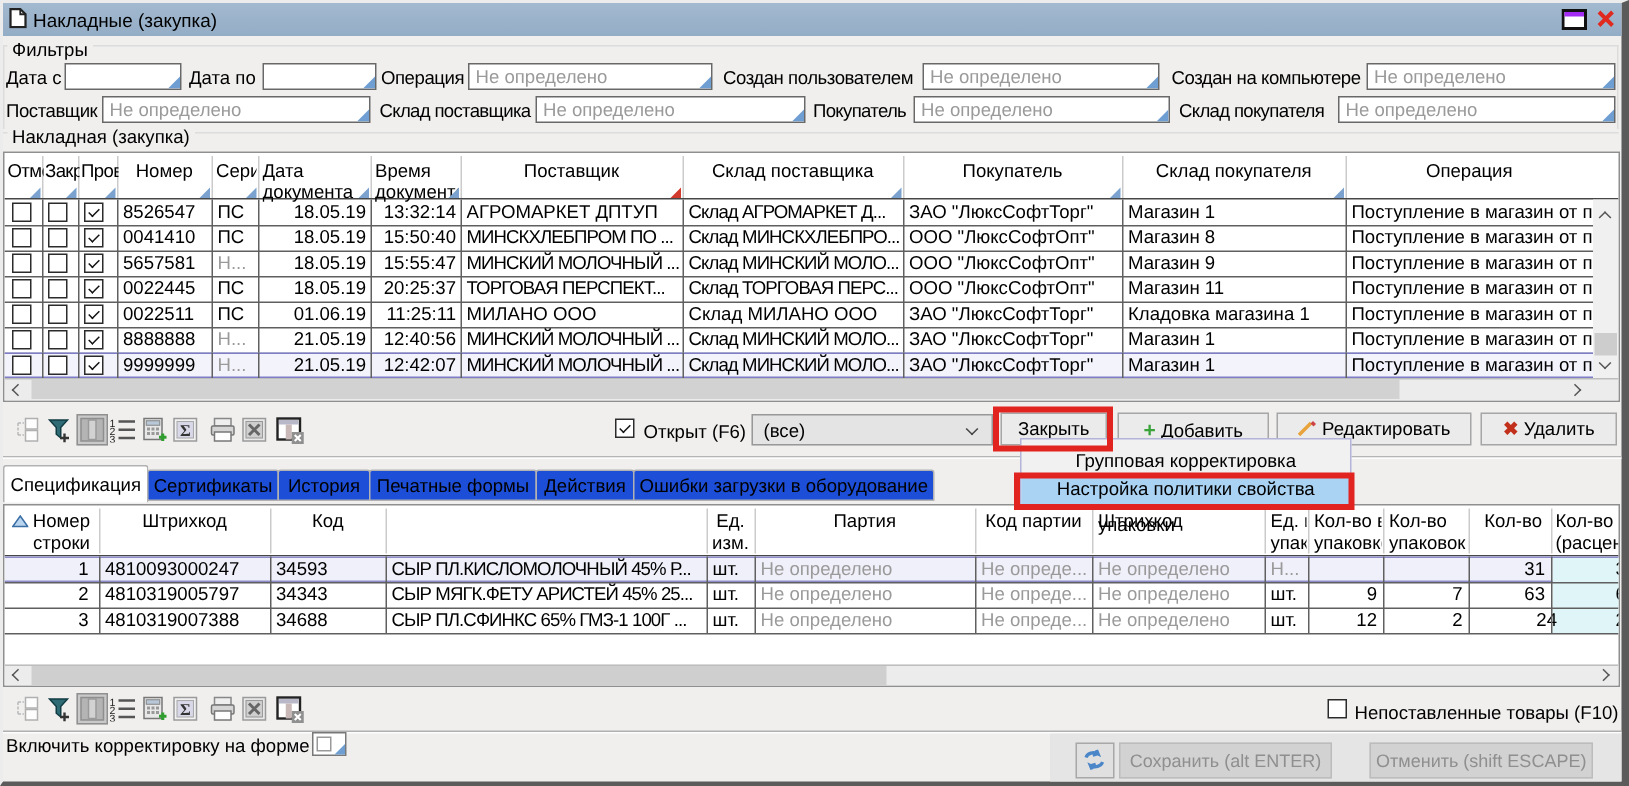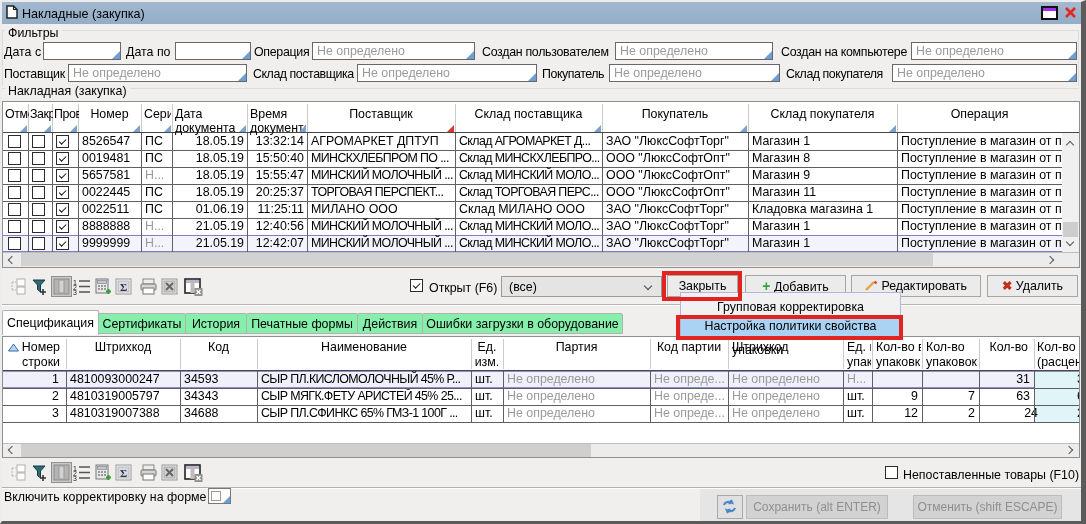--- a/index.html
+++ b/index.html
@@ -11,21 +11,21 @@
 .inp .ph{position:absolute;left:4px;top:1px;font-size:12.4px;color:#9a9a9a;white-space:nowrap}
 .fold{position:absolute;right:0;bottom:0;width:0;height:0;border-left:8px solid transparent;border-bottom:8px solid #6f9ed2}
 .cb{position:absolute;width:13px;height:13px;background:#fff;border:1px solid #2b2b2b}
 .ck{position:absolute;left:2px;top:2.5px;width:7px;height:3.5px;border-left:1.6px solid #111;border-bottom:1.6px solid #111;transform:rotate(-45deg)}
 .hfold{position:absolute;width:0;height:0;border-left:7px solid transparent;border-bottom:7px solid #7ba2cf}
 .rfold{position:absolute;width:0;height:0;border-left:7px solid transparent;border-bottom:7px solid #d23a2e}
 .vl{position:absolute;width:1px;background:#606060}
 .hl{position:absolute;height:1px;background:#606060}
 .vlh{position:absolute;width:1px;background:#cbcbcb}
 .btn{position:absolute;background:#ebebeb;border:1px solid #a6a6a6;font-size:12.4px;color:#000;text-align:center}
-.tab{position:absolute;background:#86efac;border:1px solid #b2b2b2;font-size:12.4px;text-align:center;border-radius:2px 2px 0 0}
+.tab{position:absolute;background:#1d4ed8;border:1px solid #b2b2b2;font-size:12.4px;text-align:center;border-radius:2px 2px 0 0}
 .chev{position:absolute;width:6px;height:6px;border-right:1.8px solid #555;border-bottom:1.8px solid #555}
 </style></head>
 <body>
 
 <div class="a" style="left:0;top:0;width:1086px;height:524px;border-left:2px solid #ececec;border-top:2px solid #ececec;border-right:5px solid #5b5b5b;border-bottom:3px solid #5b5b5b"></div>
 
 <div class="a" style="left:2px;top:2px;width:1079px;height:22px;background:linear-gradient(#a2b9cf,#94adc6)"></div>
 <svg class="a" style="left:6px;top:5px" width="12" height="14" viewBox="0 0 12 14">
     <path d="M1 1 h6.5 l3.5 3.5 v8.5 h-10 z" fill="#fff" stroke="#222" stroke-width="1.5"></path>
     <path d="M7.5 1 v3.5 h3.5" fill="none" stroke="#222" stroke-width="1.2"></path>
@@ -150,21 +150,21 @@
 <div class="t sq" style="left:456px;top:31px;line-height:17px;width:143px;overflow:hidden">Склад АГРОМАРКЕТ Д...</div>
 <div class="t" style="left:603px;top:31px;line-height:17px;width:142px;overflow:hidden">ЗАО "ЛюксСофтТорг"</div>
 <div class="t" style="left:749px;top:31px;line-height:17px;width:145px;overflow:hidden">Магазин 1</div>
 <div class="t" style="left:898px;top:31px;line-height:17px;width:161px;overflow:hidden">Поступление в магазин от п</div>
 <div class="hl" style="left:0;top:65px;width:1059px;background:#5f5f5f"></div>
 <div class="cb" style="left:5px;top:50px"></div>
 <div class="cb" style="left:29px;top:50px"></div>
 <div class="cb" style="left:53px;top:50px">
       <i class="ck"></i>
     </div>
-<div class="t" style="left:79px;top:48px;line-height:17px">0019481</div>
+<div class="t" style="left:79px;top:48px;line-height:17px">0041410</div>
 <div class="t" style="left:142px;top:48px;line-height:17px">ПС</div>
 <div class="t" style="left:169px;top:48px;width:72px;text-align:right;line-height:17px">18.05.19</div>
 <div class="t" style="left:244px;top:48px;width:57px;text-align:right;line-height:17px">15:50:40</div>
 <div class="t sq" style="left:308px;top:48px;line-height:17px;width:144px;overflow:hidden">МИНСКХЛЕБПРОМ ПО ...</div>
 <div class="t sq" style="left:456px;top:48px;line-height:17px;width:143px;overflow:hidden">Склад МИНСКХЛЕБПРО...</div>
 <div class="t" style="left:603px;top:48px;line-height:17px;width:142px;overflow:hidden">ООО "ЛюксСофтОпт"</div>
 <div class="t" style="left:749px;top:48px;line-height:17px;width:145px;overflow:hidden">Магазин 8</div>
 <div class="t" style="left:898px;top:48px;line-height:17px;width:161px;overflow:hidden">Поступление в магазин от п</div>
 <div class="hl" style="left:0;top:82px;width:1059px;background:#5f5f5f"></div>
 <div class="cb" style="left:5px;top:67px"></div>
@@ -351,21 +351,20 @@
 <div class="vlh" style="left:976px;top:2px;height:30px"></div>
 <div class="vlh" style="left:1031px;top:2px;height:30px"></div>
 <div class="hl" style="left:0;top:33px;width:1076px;background:#474747"></div>
 <div class="t" style="left:-1px;top:2px;width:58px;text-align:right;overflow:hidden">Номер</div>
 <div class="t" style="left:-1px;top:17px;width:58px;text-align:right;overflow:hidden">строки</div>
 <svg class="a" style="left:5px;top:6px" width="11" height="9">
       <path d="M5.5 1 L10.5 8 L0.5 8 Z" fill="#b8d4ee" stroke="#3a6ea5" stroke-width="1"></path>
     </svg>
 <div class="t" style="left:63px;top:2px;width:114px;text-align:center;overflow:hidden">Штрихкод</div>
 <div class="t" style="left:177px;top:2px;width:77px;text-align:center;overflow:hidden">Код</div>
-<div class="t" style="left:254px;top:2px;width:214px;text-align:center;overflow:hidden">Наименование</div>
 <div class="t" style="left:468px;top:2px;width:32px;text-align:center;overflow:hidden">Ед.</div>
 <div class="t" style="left:468px;top:17px;width:32px;text-align:center;overflow:hidden">изм.</div>
 <div class="t" style="left:500px;top:2px;width:147px;text-align:center;overflow:hidden">Партия</div>
 <div class="t" style="left:647px;top:2px;width:78px;text-align:center;overflow:hidden">Код партии</div>
 <div class="t" style="left:729px;top:2px;width:110px;overflow:hidden">Штрихкод</div>
 <div class="t" style="left:729px;top:5px;width:110px;overflow:hidden">упаковки</div>
 <div class="t" style="left:844px;top:2px;width:24px;overflow:hidden">Ед. и</div>
 <div class="t" style="left:844px;top:17px;width:24px;overflow:hidden">упак</div>
 <div class="t" style="left:873px;top:2px;width:45px;overflow:hidden">Кол-во в</div>
 <div class="t" style="left:873px;top:17px;width:45px;overflow:hidden">упаковке</div>

